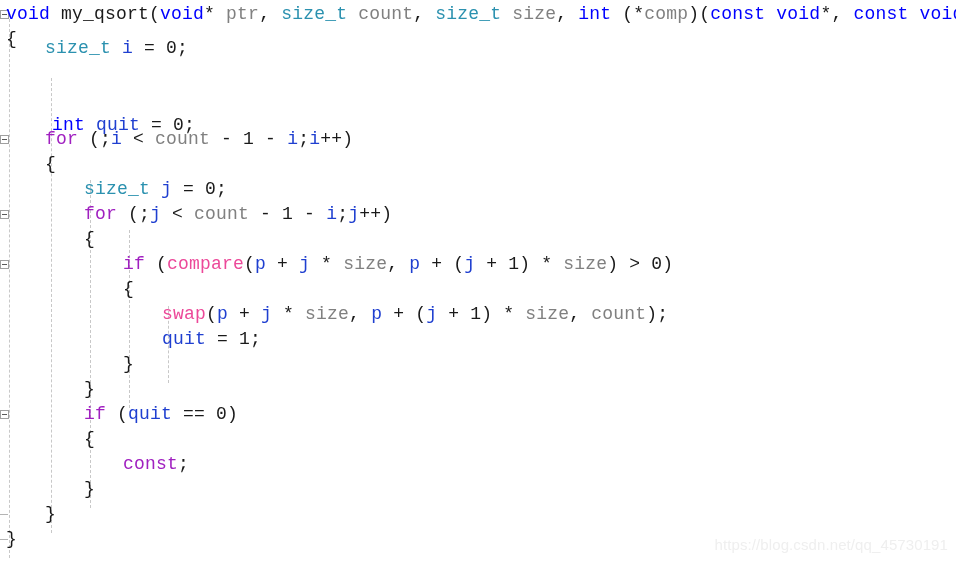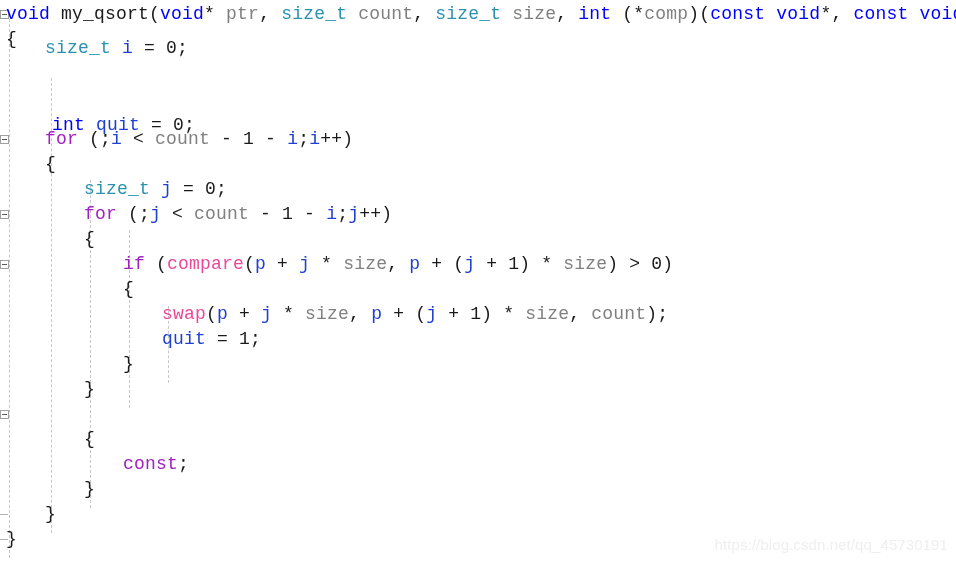--- a/index.html
+++ b/index.html
@@ -128,20 +128,21 @@
       <div class="code-line" style="top: 152px; left: 45px;"><span class="t-plain">{</span></div>
       <div class="code-line" style="top: 177px; left: 84px; text-align: right;"><span class="t-type">size_t</span><span class="t-plain"> </span><span class="t-local">j</span><span class="t-plain"> = </span><span class="t-plain">0</span><span class="t-plain">;</span></div>
       <div class="code-line" style="top: 202px; left: 84px;"><span class="t-control">for</span><span class="t-plain"> (;</span><span class="t-local">j</span><span class="t-plain"> &lt; </span><span class="t-param">count</span><span class="t-plain"> - </span><span class="t-plain">1</span><span class="t-plain"> - </span><span class="t-local">i</span><span class="t-plain">;</span><span class="t-local">j</span><span class="t-plain">++)</span></div>
       <div class="code-line" style="top: 227px; left: 84px;"><span class="t-plain">{</span></div>
       <div class="code-line" style="top: 252px; left: 123px;"><span class="t-control">if</span><span class="t-plain"> (</span><span class="t-callee">compare</span><span class="t-plain">(</span><span class="t-local">p</span><span class="t-plain"> + </span><span class="t-local">j</span><span class="t-plain"> * </span><span class="t-param">size</span><span class="t-plain">, </span><span class="t-local">p</span><span class="t-plain"> + (</span><span class="t-local">j</span><span class="t-plain"> + </span><span class="t-plain">1</span><span class="t-plain">) * </span><span class="t-param">size</span><span class="t-plain">) &gt; </span><span class="t-plain">0</span><span class="t-plain">)</span></div>
       <div class="code-line" style="top: 277px; left: 123px;"><span class="t-plain">{</span></div>
       <div class="code-line" style="top: 302px; left: 162px;"><span class="t-callee">swap</span><span class="t-plain">(</span><span class="t-local">p</span><span class="t-plain"> + </span><span class="t-local">j</span><span class="t-plain"> * </span><span class="t-param">size</span><span class="t-plain">, </span><span class="t-local">p</span><span class="t-plain"> + (</span><span class="t-local">j</span><span class="t-plain"> + </span><span class="t-plain">1</span><span class="t-plain">) * </span><span class="t-param">size</span><span class="t-plain">, </span><span class="t-param">count</span><span class="t-plain">);</span></div>
       <div class="code-line" style="top: 327px; left: 162px;"><span class="t-local">quit</span><span class="t-plain"> = </span><span class="t-plain">1</span><span class="t-plain">;</span></div>
       <div class="code-line" style="top: 352px; left: 123px;"><span class="t-plain">}</span></div>
       <div class="code-line" style="top: 377px; left: 84px;"><span class="t-plain">}</span></div>
+      <div class="code-line" style="top: 402px; left: 84px;"><span class="t-control">if</span><span class="t-plain"> (</span><span class="t-local">quit</span><span class="t-plain"> == </span><span class="t-plain">0</span><span class="t-plain">)</span></div>
       <div class="code-line" style="top: 427px; left: 84px;"><span class="t-plain">{</span></div>
       <div class="code-line" style="top: 452px; left: 123px;"><span class="t-control">const</span><span class="t-plain">;</span></div>
       <div class="code-line" style="top: 477px; left: 84px;"><span class="t-plain">}</span></div>
       <div class="code-line" style="top: 502px; left: 45px;"><span class="t-plain">}</span></div>
       <div class="code-line" style="top: 527px; left: 6px;"><span class="t-plain">}</span></div>
     </div>
 
   <div id="watermark">https://blog.csdn.net/qq_45730191</div>
 </div>
 

